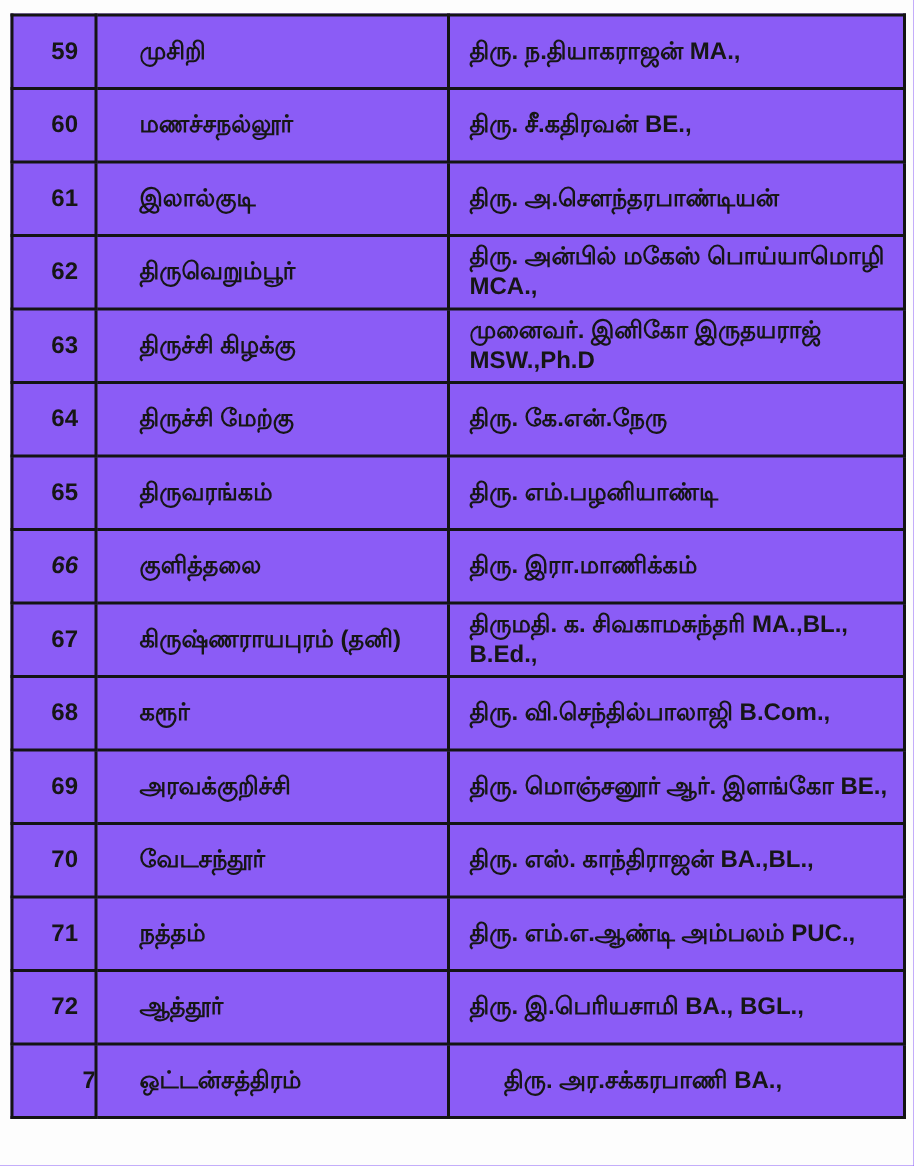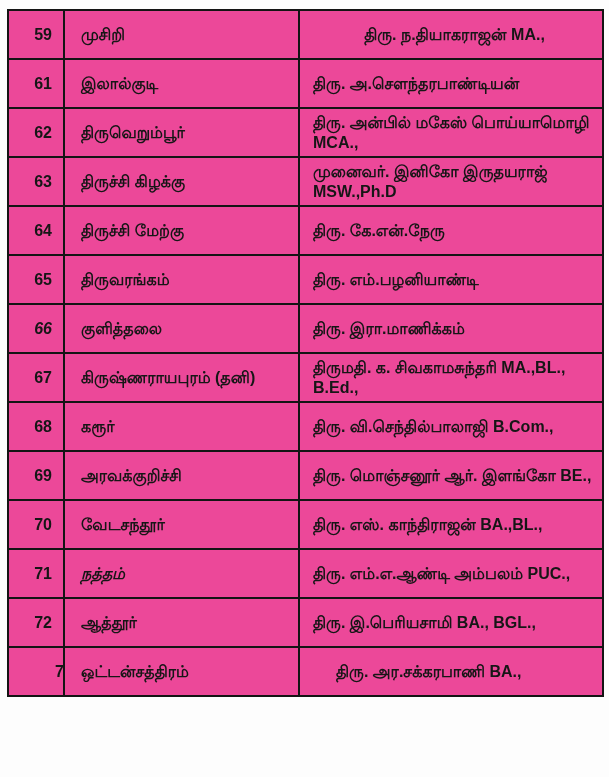--- a/index.html
+++ b/index.html
@@ -14,61 +14,66 @@
     position: relative;
     overflow: hidden;
   }
   table.roster {
     border-collapse: collapse;
     position: absolute;
     left: 7px;
     top: 9px;
     width: 595px;
     table-layout: fixed;
-    background: #ec4899;
+    background: #8b5cf6;
   }
   table.roster td {
     border: 2px solid #141414;
     font-weight: bold;
     font-size: 16px;
     color: #161616;
     line-height: 1.25;
     vertical-align: middle;
     overflow: hidden;
   }
   table.roster tr {
     height: 49px;
   }
   td.cell-no {
     text-align: right;
     padding: 2px 11px 2px 2px;
   }
   td.cell-place {
     text-align: left;
-    padding: 2px 6px 2px 16px;
+    padding: 2px 6px 2px 28px;
   }
   td.cell-name {
     text-align: left;
     padding: 2px 6px 2px 13px;
   }
 </style>
 </head>
 <body style="background: rgb(253, 253, 253);">
 
 <table class="roster">
   <colgroup>
     <col style="width:56px">
     <col style="width:235px">
     <col style="width:304px">
   </colgroup>
   <tbody>
       <tr>
     <td class="cell-no" style="border-color: rgb(20, 20, 20); color: rgb(22, 22, 22);">59</td>
     <td class="cell-place" style="border-color: rgb(20, 20, 20); color: rgb(22, 22, 22);">முசிறி</td>
-    <td class="cell-name" style="border-color: rgb(20, 20, 20); color: rgb(22, 22, 22); text-align: center;">திரு. ந.தியாகராஜன் MA.,</td>
+    <td class="cell-name" style="border-color: rgb(20, 20, 20); color: rgb(22, 22, 22);">திரு. ந.தியாகராஜன் MA.,</td>
+  </tr>
+      <tr>
+    <td class="cell-no" style="border-color: rgb(20, 20, 20); color: rgb(22, 22, 22);">60</td>
+    <td class="cell-place" style="border-color: rgb(20, 20, 20); color: rgb(22, 22, 22);">மணச்சநல்லூர்</td>
+    <td class="cell-name" style="border-color: rgb(20, 20, 20); color: rgb(22, 22, 22);">திரு. சீ.கதிரவன் BE.,</td>
   </tr>
       <tr>
     <td class="cell-no" style="border-color: rgb(20, 20, 20); color: rgb(22, 22, 22);">61</td>
     <td class="cell-place" style="border-color: rgb(20, 20, 20); color: rgb(22, 22, 22);">இலால்குடி</td>
     <td class="cell-name" style="border-color: rgb(20, 20, 20); color: rgb(22, 22, 22);">திரு. அ.சௌந்தரபாண்டியன்</td>
   </tr>
       <tr>
     <td class="cell-no" style="border-color: rgb(20, 20, 20); color: rgb(22, 22, 22);">62</td>
     <td class="cell-place" style="border-color: rgb(20, 20, 20); color: rgb(22, 22, 22);">திருவெறும்பூர்</td>
     <td class="cell-name" style="border-color: rgb(20, 20, 20); color: rgb(22, 22, 22);">திரு. அன்பில் மகேஸ் பொய்யாமொழி MCA.,</td>
@@ -108,21 +113,21 @@
     <td class="cell-place" style="border-color: rgb(20, 20, 20); color: rgb(22, 22, 22);">அரவக்குறிச்சி</td>
     <td class="cell-name" style="border-color: rgb(20, 20, 20); color: rgb(22, 22, 22);">திரு. மொஞ்சனூர் ஆர். இளங்கோ BE.,</td>
   </tr>
       <tr>
     <td class="cell-no" style="border-color: rgb(20, 20, 20); color: rgb(22, 22, 22);">70</td>
     <td class="cell-place" style="border-color: rgb(20, 20, 20); color: rgb(22, 22, 22);">வேடசந்தூர்</td>
     <td class="cell-name" style="border-color: rgb(20, 20, 20); color: rgb(22, 22, 22);">திரு. எஸ். காந்திராஜன் BA.,BL.,</td>
   </tr>
       <tr>
     <td class="cell-no" style="border-color: rgb(20, 20, 20); color: rgb(22, 22, 22);">71</td>
-    <td class="cell-place" style="border-color: rgb(20, 20, 20); color: rgb(22, 22, 22); font-style: italic;">நத்தம்</td>
+    <td class="cell-place" style="border-color: rgb(20, 20, 20); color: rgb(22, 22, 22);">நத்தம்</td>
     <td class="cell-name" style="border-color: rgb(20, 20, 20); color: rgb(22, 22, 22);">திரு. எம்.எ.ஆண்டி அம்பலம் PUC.,</td>
   </tr>
       <tr>
     <td class="cell-no" style="border-color: rgb(20, 20, 20); color: rgb(22, 22, 22);">72</td>
     <td class="cell-place" style="border-color: rgb(20, 20, 20); color: rgb(22, 22, 22);">ஆத்தூர்</td>
     <td class="cell-name" style="border-color: rgb(20, 20, 20); color: rgb(22, 22, 22);">திரு. இ.பெரியசாமி BA., BGL.,</td>
   </tr>
       <tr>
     <td class="cell-no" style="border-color: rgb(20, 20, 20); color: rgb(22, 22, 22); padding-left: 46px;">73</td>
     <td class="cell-place" style="border-color: rgb(20, 20, 20); color: rgb(22, 22, 22);">ஒட்டன்சத்திரம்</td>

